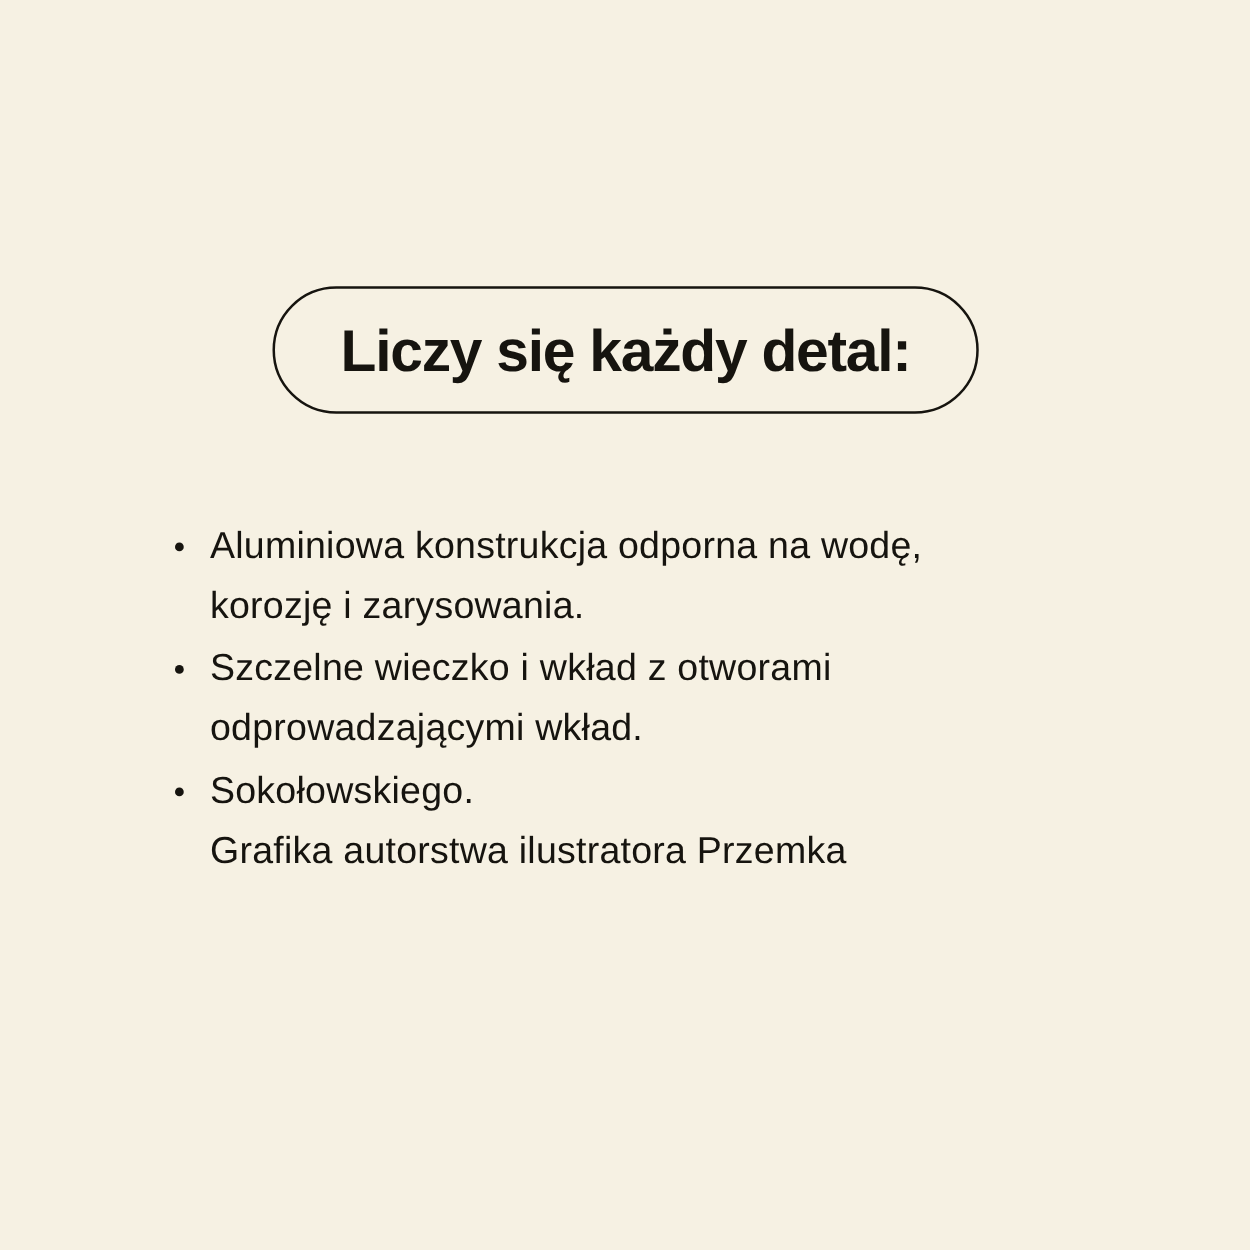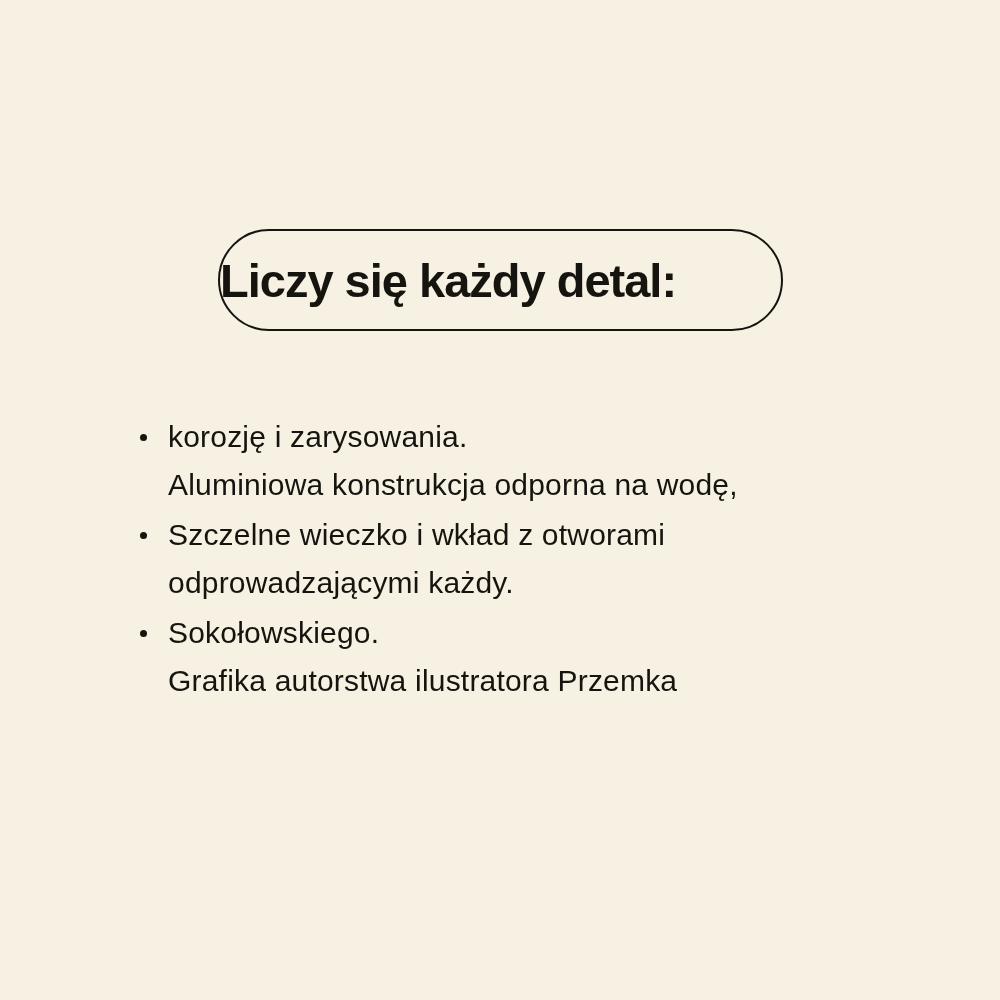--- a/index.html
+++ b/index.html
@@ -18,21 +18,21 @@
     position: absolute;
     left: 218px;
     top: 229px;
     width: 565px;
     height: 102px;
     box-sizing: border-box;
     border: 2px solid #16140f;
     border-radius: 60px;
     display: flex;
     align-items: center;
-    justify-content: flex-start;
+    justify-content: center;
   }
   .title-pill .title-text {
     font-size: 47px;
     font-weight: bold;
     letter-spacing: -1px;
     color: #16140f;
     white-space: nowrap;
   }
   .feature-list {
     position: absolute;
@@ -74,29 +74,29 @@
 <div class="canvas" style="background: rgb(246, 241, 227); color: rgb(22, 20, 15);">
 
   <div class="title-pill" style="border-color: rgb(22, 20, 15);">
     <span class="title-text">Liczy się każdy detal:</span>
   </div>
 
   <ul class="feature-list">
     <li>
       <span class="bullet-dot"></span>
       <span class="li-text">
+        <span class="line">Aluminiowa konstrukcja odporna na wodę,</span>
         <span class="line">korozję i zarysowania.</span>
-        <span class="line">Aluminiowa konstrukcja odporna na wodę,</span>
       </span>
     </li>
     <li>
       <span class="bullet-dot"></span>
       <span class="li-text">
         <span class="line">Szczelne wieczko i wkład z otworami</span>
-        <span class="line">odprowadzającymi każdy.</span>
+        <span class="line">odprowadzającymi wkład.</span>
       </span>
     </li>
     <li>
       <span class="bullet-dot"></span>
       <span class="li-text">
         <span class="line">Sokołowskiego.</span>
         <span class="line">Grafika autorstwa ilustratora Przemka</span>
       </span>
     </li>
   </ul>

